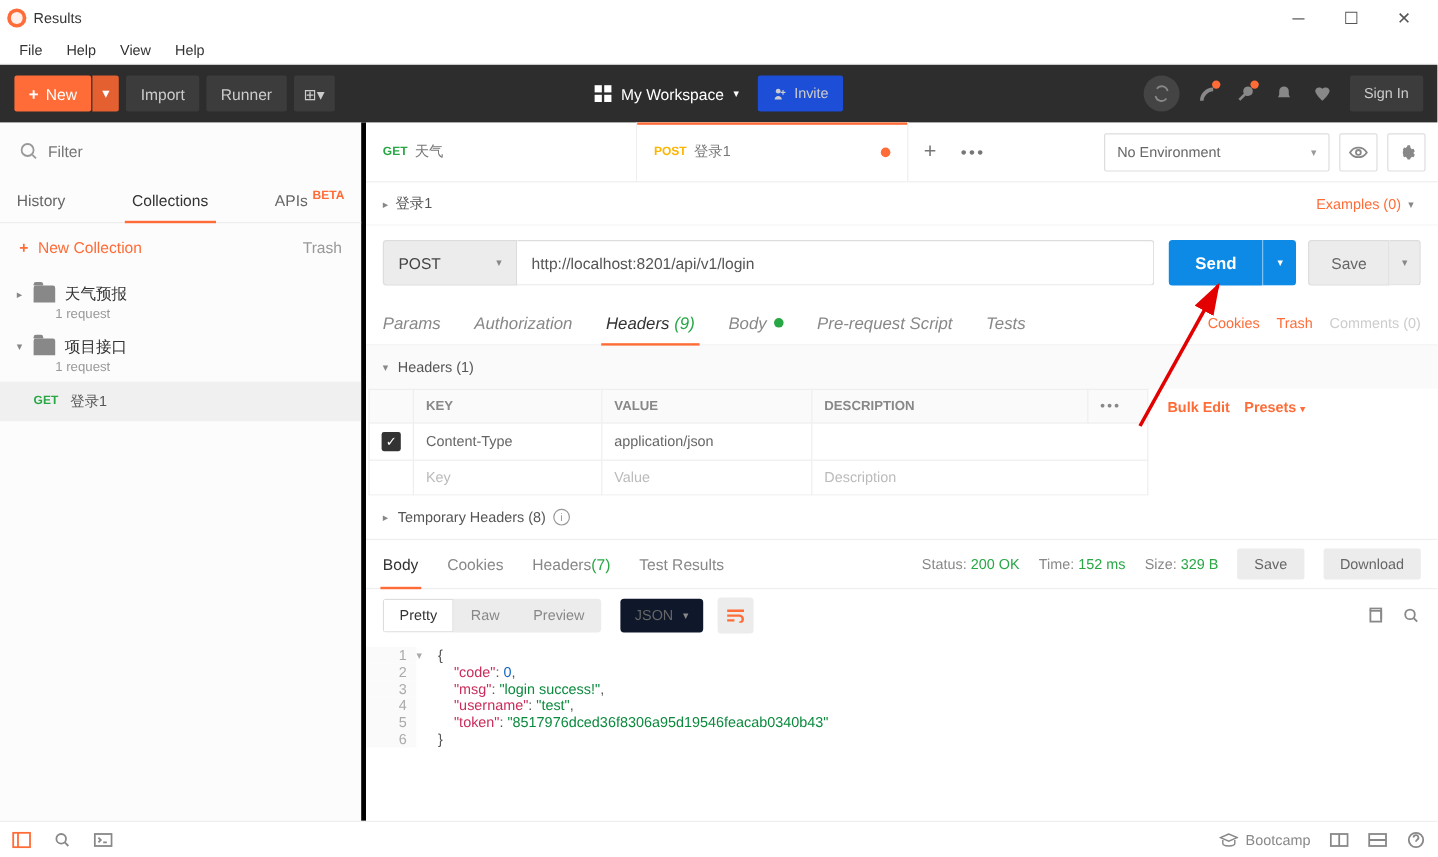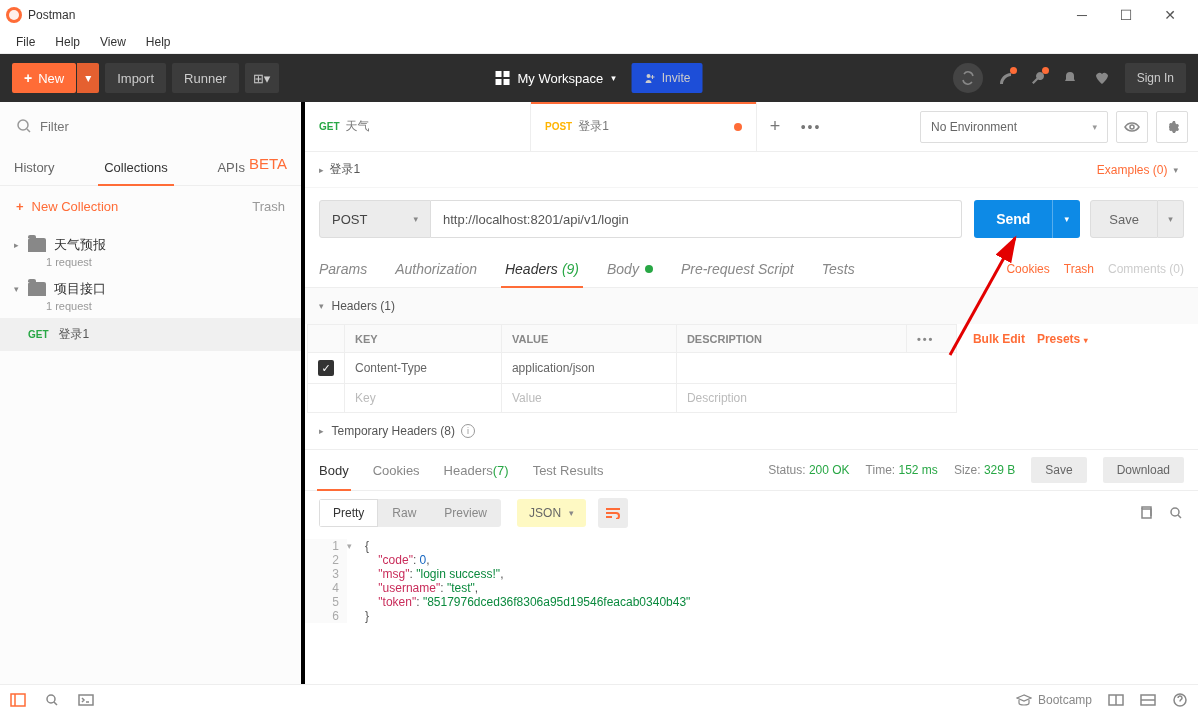--- a/index.html
+++ b/index.html
@@ -33,21 +33,21 @@
 .main { flex:1; display:flex; min-height:0; }
 .sidebar { width:305px; border-right:4px solid #000000; background:#fcfcfc; display:flex; flex-direction:column;}
 .filter { height:48px; display:flex;align-items:center; padding:0 16px;}
 .filter input { flex:1; border:none; background:transparent; outline:none; font-size:13px; color:#666; padding-left:8px;}
 .filter .sicon{width:16px;height:16px;color:#999;}
 .stabs { height:36px; display:flex; border-bottom:1px solid #eee;}
 .stab { flex:0 0 auto; padding:0 14px; display:flex;align-items:center; font-size:13px; color:#666; position:relative;}
 .stab:nth-child(2){margin:0 auto;}
 .stab.active { color:#333; }
 .stab.active::after{content:'';position:absolute;bottom:-1px;left:8px;right:8px;height:2px;background:#ff6c37;}
-.beta { font-size:15px; color:#ff6c37; margin-left:4px; position:relative; top:-4px;}
+.beta { font-size:10px; color:#ff6c37; margin-left:4px; position:relative; top:-4px;font-weight:bold;}
 .newc { height:40px; display:flex; align-items:center; padding:0 16px; color:#ff6c37; font-size:13px;}
 .newc .plus{font-weight:bold;margin-right:8px;}
 .newc .trash{margin-left:auto;color:#999;}
 .tree { flex:1; overflow:auto; padding-top:4px;}
 .coll { padding:6px 8px 6px 14px;}
 .collh { display:flex; align-items:center; font-size:13px; color:#333;}
 .collh .caret{width:10px;color:#888;margin-right:4px;font-size:9px;}
 .collh .foldicon{width:18px;height:14px;background:#888;margin-right:8px;border-radius:2px 2px 0 0;position:relative;}
 .collh .foldicon::before{content:'';position:absolute;top:-3px;left:0;width:8px;height:3px;background:#888;border-radius:2px 2px 0 0;}
 .collsub { font-size:11px; color:#999; padding-left:32px; margin-top:2px;}
@@ -110,21 +110,21 @@
 .resptab{font-size:13px;color:#888;position:relative;height:100%;display:flex;align-items:center;}
 .resptab.active{color:#333;}
 .resptab.active::after{content:'';position:absolute;bottom:-1px;left:-2px;right:-2px;height:2px;background:#ff6c37;}
 .resptabs .stats{margin-left:auto;display:flex;align-items:center;gap:16px;font-size:12px;color:#888;}
 .stats .v{color:#28a745;}
 .stats .btn2{background:#ececec;color:#666;padding:6px 14px;border-radius:2px;font-size:12px;}
 .viewbar{height:44px;display:flex;align-items:center;padding:0 14px;gap:4px;}
 .seg{display:flex;background:#ececec;border-radius:3px;overflow:hidden;}
 .seg .s{padding:7px 14px;font-size:12px;color:#888;}
 .seg .s.active{background:#fff;color:#333;box-shadow:inset 0 0 0 1px #ddd;}
-.fmt{margin-left:12px;background:#fef9c3;padding:7px 12px;font-size:12px;color:#666;display:flex;align-items:center;border-radius:3px;}
+.fmt{margin-left:12px;background:#0f172a;padding:7px 12px;font-size:12px;color:#666;display:flex;align-items:center;border-radius:3px;}
 .fmt .caret{margin-left:8px;font-size:9px;color:#888;}
 .wrapicon{margin-left:8px;width:30px;height:30px;display:flex;align-items:center;justify-content:center;color:#ff6c37;background:#ececec;border-radius:3px;}
 .viewbar .rright{margin-left:auto;display:flex;gap:14px;color:#888;}
 .codev{flex:1;overflow:auto;font-family:Consolas,monospace;font-size:12px;background:#fff;padding:4px 0;}
 .codel{display:flex;}
 .ln{width:42px;text-align:right;padding-right:8px;color:#aaa;background:#fafafa;user-select:none;}
 .lc{padding-left:8px;white-space:pre;}
 .lc .k{color:#c92c5a;}
 .lc .s{color:#0b8a3e;}
 .lc .n{color:#1565c0;}
@@ -137,21 +137,21 @@
 </style>
 </head>
 <body>
 
 <div class="titlebar">
   <div class="logo">
       <svg viewBox="0 0 10 10">
         <circle cx="5" cy="5" r="5" fill="#fff" opacity="0.9"></circle>
       </svg>
     </div>
-  <div class="title">Postman</div>
+  <div class="title">Results</div>
   <div class="winctrl">
     <div class="winbtn">─</div>
     <div class="winbtn">☐</div>
     <div class="winbtn">✕</div>
   </div>
 </div>
 
 <div class="menubar">
   <div class="mi">File</div>
   <div class="mi">Help</div>

